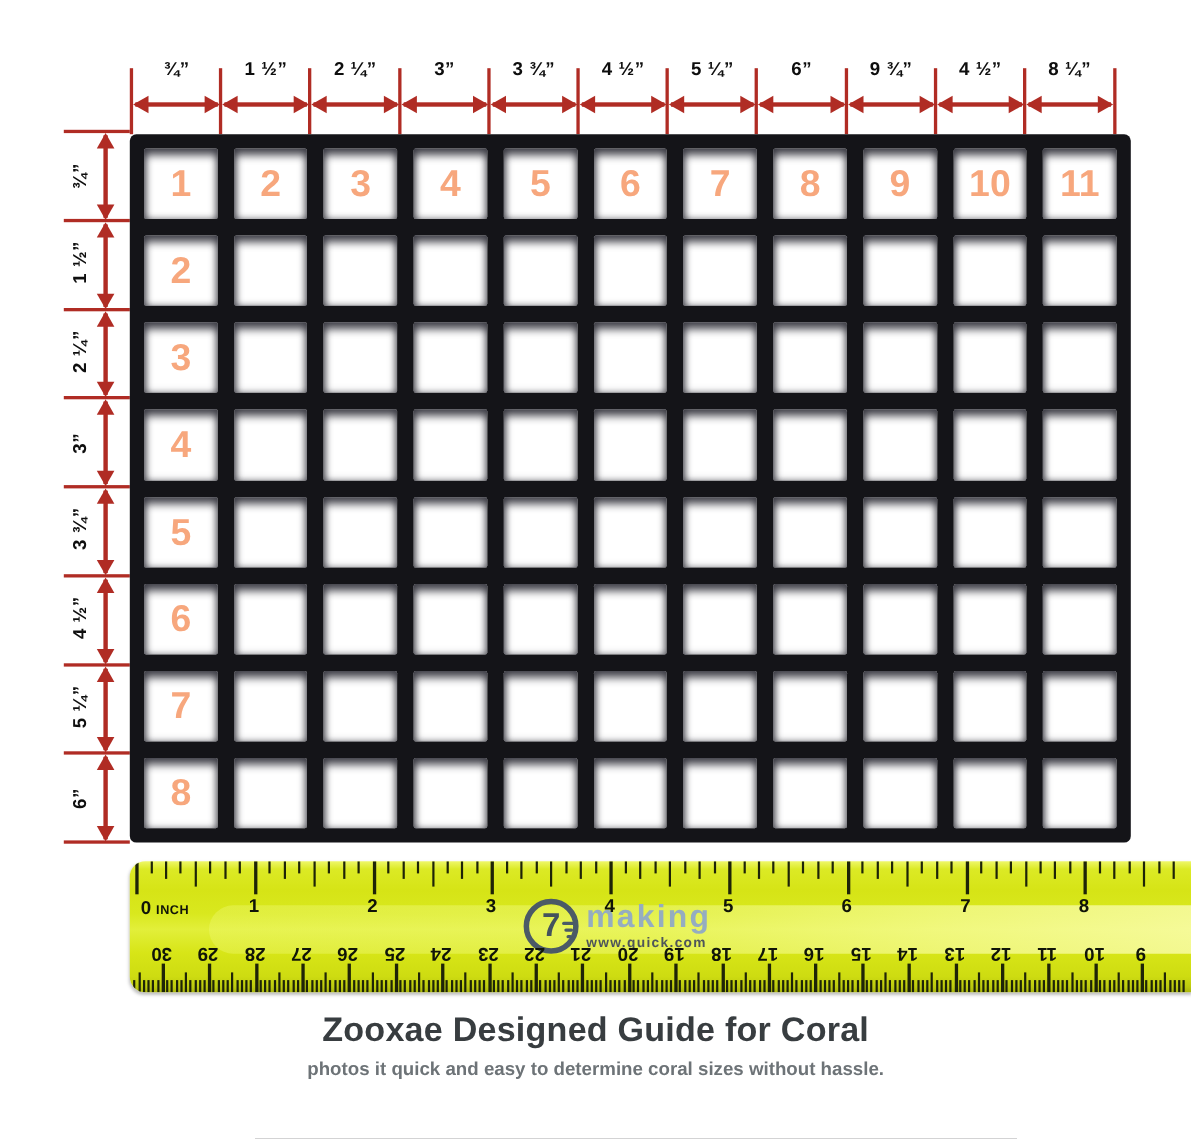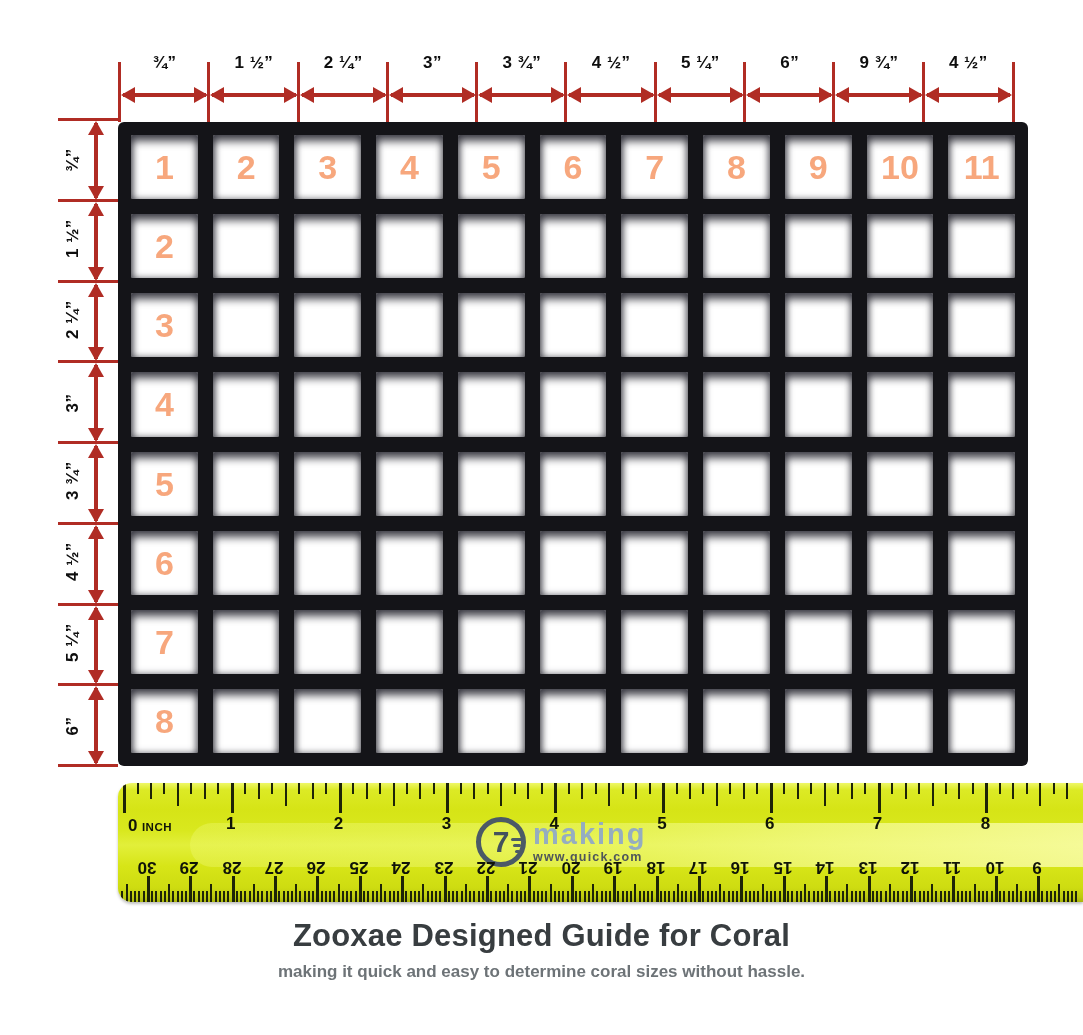--- a/index.html
+++ b/index.html
@@ -118,20 +118,24 @@
       <div class="h-seg">
         <div class="h-label">6”</div>
         <div class="h-arrow"></div>
       </div>
       <div class="h-seg">
         <div class="h-label">9 ¾”</div>
         <div class="h-arrow"></div>
       </div>
       <div class="h-seg">
         <div class="h-label">4 ½”</div>
+        <div class="h-arrow"></div>
+      </div>
+      <div class="h-seg">
+        <div class="h-label">8 ¼”</div>
         <div class="h-arrow"></div>
       </div>
       <div class="h-end"></div>
     </div>
 
   <div class="left-scale">
       <div class="v-seg">
         <div class="v-label">¾”</div>
         <div class="v-arrow"></div>
       </div>
@@ -632,16 +636,16 @@
       <div class="tick" style="left: 936.2px; bottom: 0px; height: 11px; width: 2px;"></div>
       <div class="tick" style="left: 940.4px; bottom: 0px; height: 18px; width: 2px;"></div>
       <div class="tick" style="left: 944.6px; bottom: 0px; height: 11px; width: 2px;"></div>
       <div class="tick" style="left: 948.9px; bottom: 0px; height: 11px; width: 2px;"></div>
       <div class="tick" style="left: 953.1px; bottom: 0px; height: 11px; width: 2px;"></div>
       <div class="tick" style="left: 957.4px; bottom: 0px; height: 11px; width: 2px;"></div>
     </div>
 
   <div class="footer">
     <h1>Zooxae Designed Guide for Coral</h1>
-    <p>making it quick and easy to determine coral sizes without hassle.</p>
+    <p>photos it quick and easy to determine coral sizes without hassle.</p>
   </div>
 
 </div>
 
 </body></html>

